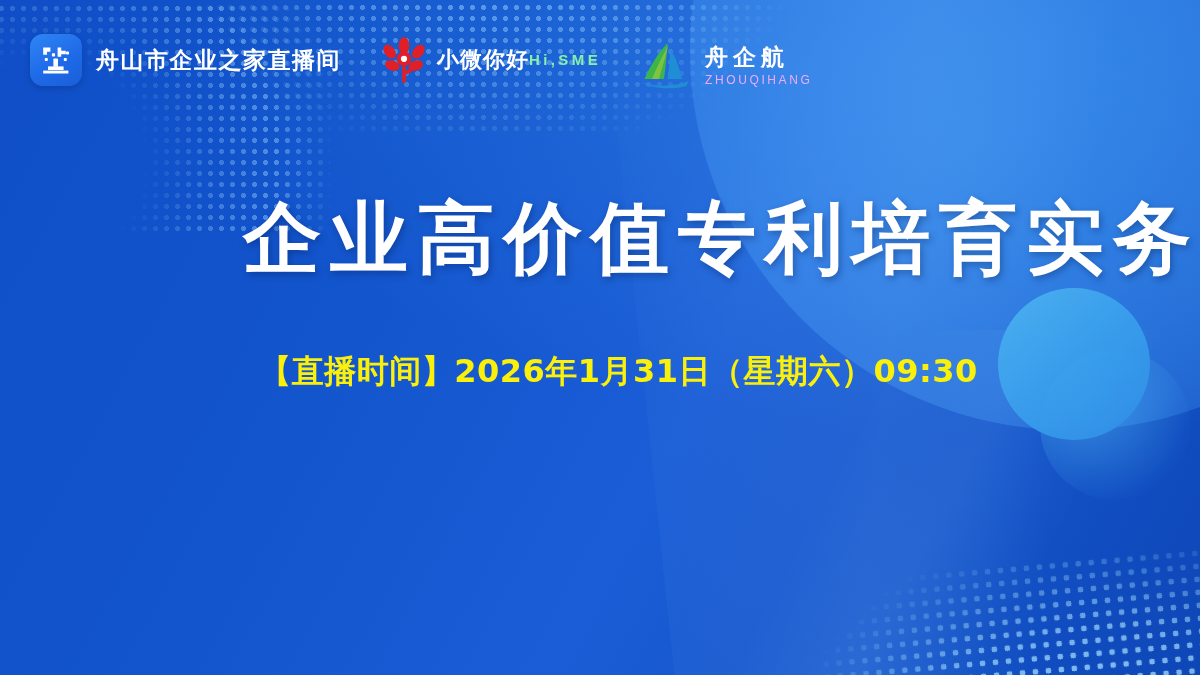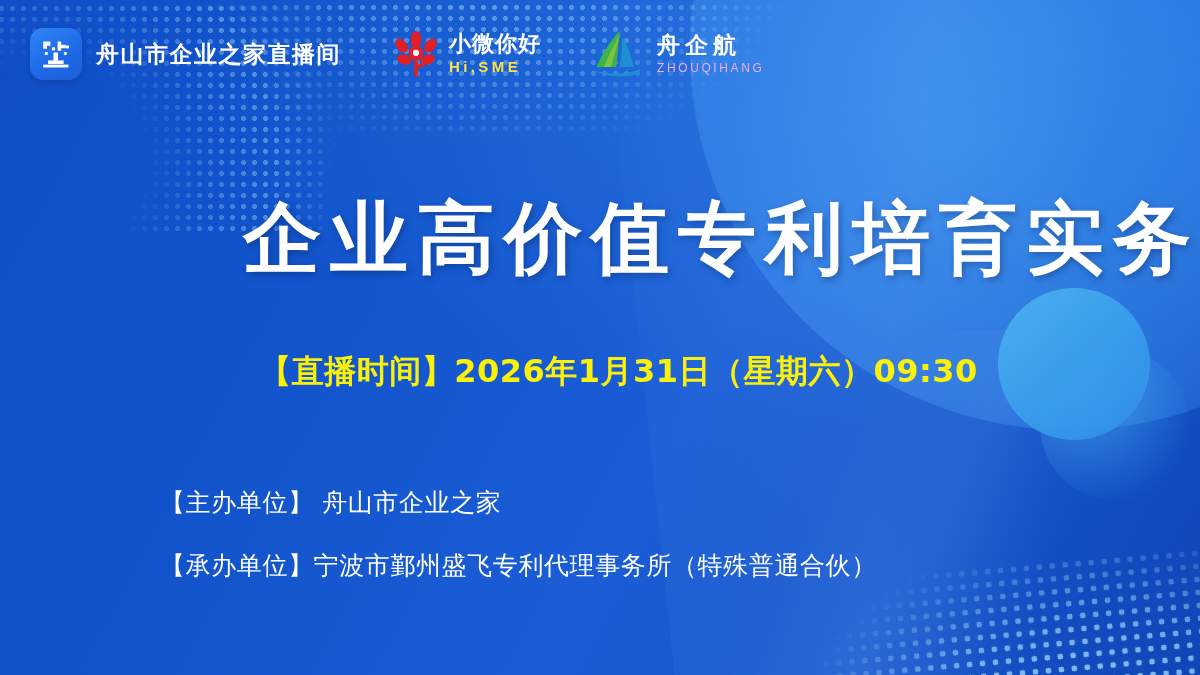--- a/index.html
+++ b/index.html
@@ -94,21 +94,21 @@
     opacity: .95;
     transform: rotate(-5deg);
   }
 
   
   .logo-bar {
     position: absolute;
     left: 30px; top: 28px;
     display: flex;
     align-items: center;
-    gap: 16px;
+    gap: 4px;
     z-index: 6;
   }
   .logo-unit { display: flex; align-items: center; }
 
   .logo1-mark {
     width: 52px; height: 52px;
     border-radius: 13px;
     background: linear-gradient(150deg, #2f86f5 0%, #1f6ae8 55%, #1a5fd8 100%);
     box-shadow: 0 2px 6px rgba(0,0,0,0.16);
     display: flex; align-items: center; justify-content: center;
@@ -119,42 +119,42 @@
     color: #ffffff;
     font-family: "DejaVu Serif", "Liberation Serif", serif;
     font-weight: 700;
     font-size: 23px;
     letter-spacing: 1.5px;
     white-space: nowrap;
   }
 
   .logo2 { margin-left: 36px; }
   .logo2-mark { width: 46px; height: 48px; flex: none; }
-  .logo2-text { margin-left: 10px; display: flex; flex-direction: column; justify-content: center; }
+  .logo2-text { margin-left: 10px; display: flex; flex-direction: row; justify-content: center; }
   .logo2-cn {
     color: #ffffff;
     font-family: "DejaVu Sans", sans-serif;
     font-weight: 700;
     font-size: 22px;
     line-height: 1.05;
     letter-spacing: 1px;
     white-space: nowrap;
   }
   .logo2-en {
-    color: #fde047;
+    color: #86efac;
     font-family: "Liberation Sans", sans-serif;
     font-weight: 700;
     font-size: 15px;
     letter-spacing: 3.4px;
     line-height: 1.25;
     margin-top: 3px;
     white-space: nowrap;
   }
 
-  .logo3 { margin-left: 32px; }
+  .logo3 { margin-left: 32px; margin-top: 12px; }
   .logo3-mark { width: 58px; height: 52px; flex: none; }
   .logo3-text { margin-left: 10px; display: flex; flex-direction: column; justify-content: center; }
   .logo3-cn {
     color: #ffffff;
     font-family: "DejaVu Serif", "Liberation Serif", serif;
     font-weight: 700;
     font-size: 23px;
     letter-spacing: 5px;
     line-height: 1.05;
     white-space: nowrap;
@@ -292,18 +292,14 @@
         <div class="logo3-en">ZHOUQIHANG</div>
       </div>
     </div>
 
   </div>
 
   <div class="main-title">企业高价值专利培育实务</div>
 
   <div class="live-time">【直播时间】2026年1月31日（星期六）09:30</div>
 
-  <div class="org-block">
-    <div class="org-line">【主办单位】 舟山市企业之家</div>
-    <div class="org-line">【承办单位】宁波市鄞州盛飞专利代理事务所（特殊普通合伙）</div>
-  </div>
 
 </div>
 
 </body></html>

